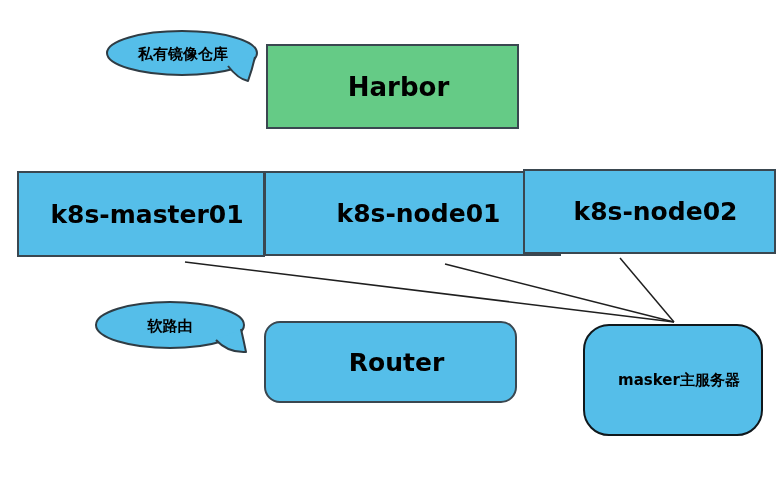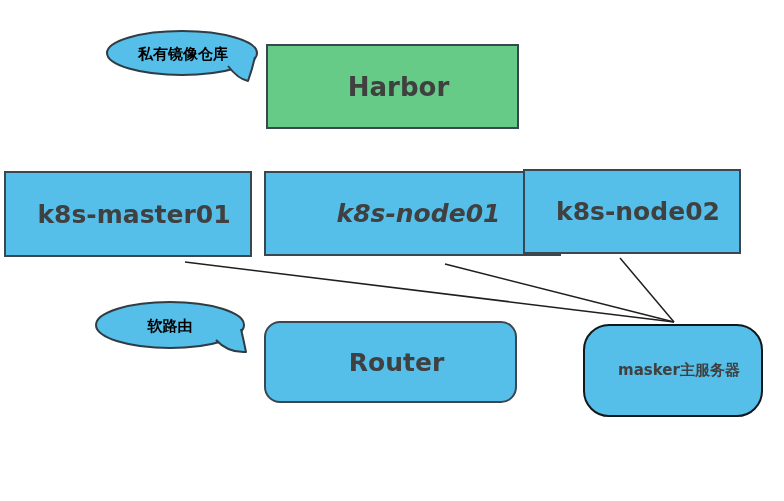--- a/index.html
+++ b/index.html
@@ -21,42 +21,42 @@
     width: 784px; height: 501px;
     z-index: 1;
   }
   .box {
     position: absolute;
     box-sizing: border-box;
     display: flex;
     align-items: center;
     justify-content: center;
     font-weight: bold;
-    color: #404040;
+    color: #000000;
     z-index: 2;
     text-align: center;
     padding-left: 12px;
   }
   .box-blue {
     background: #55bee9;
     border: 2px solid #3a4750;
   }
   .box-green {
     background: #65cb86;
     border: 2px solid #3a4750;
   }
   .node-label { font-size: 25px; letter-spacing: 0px; }
   .harbor-label { font-size: 26px; }
   #box-harbor   { left: 266px; top: 44px;  width: 253px; height: 85px; }
-  #box-master01 { left: 4px;   top: 171px; width: 248px; height: 86px; }
-  #box-node01   { left: 264px; top: 171px; width: 297px; height: 85px; font-style: italic; }
-  #box-node02   { left: 523px; top: 169px; width: 218px; height: 85px; align-items: center; }
+  #box-master01 { left: 17px;   top: 171px; width: 248px; height: 86px; }
+  #box-node01   { left: 264px; top: 171px; width: 297px; height: 85px; }
+  #box-node02   { left: 523px; top: 169px; width: 253px; height: 85px; align-items: center; }
   #box-router   { left: 264px; top: 321px; width: 253px; height: 82px; border-radius: 16px; }
   #box-note {
-    left: 583px; top: 324px; width: 180px; height: 93px;
+    left: 583px; top: 324px; width: 180px; height: 112px;
     background: #55bee9;
     border: 2px solid #10181c;
     border-radius: 26px;
     flex-direction: column;
     font-size: 15px;
     line-height: 1.5;
     z-index: 2;
   }
   .callout-text {
     position: absolute;

